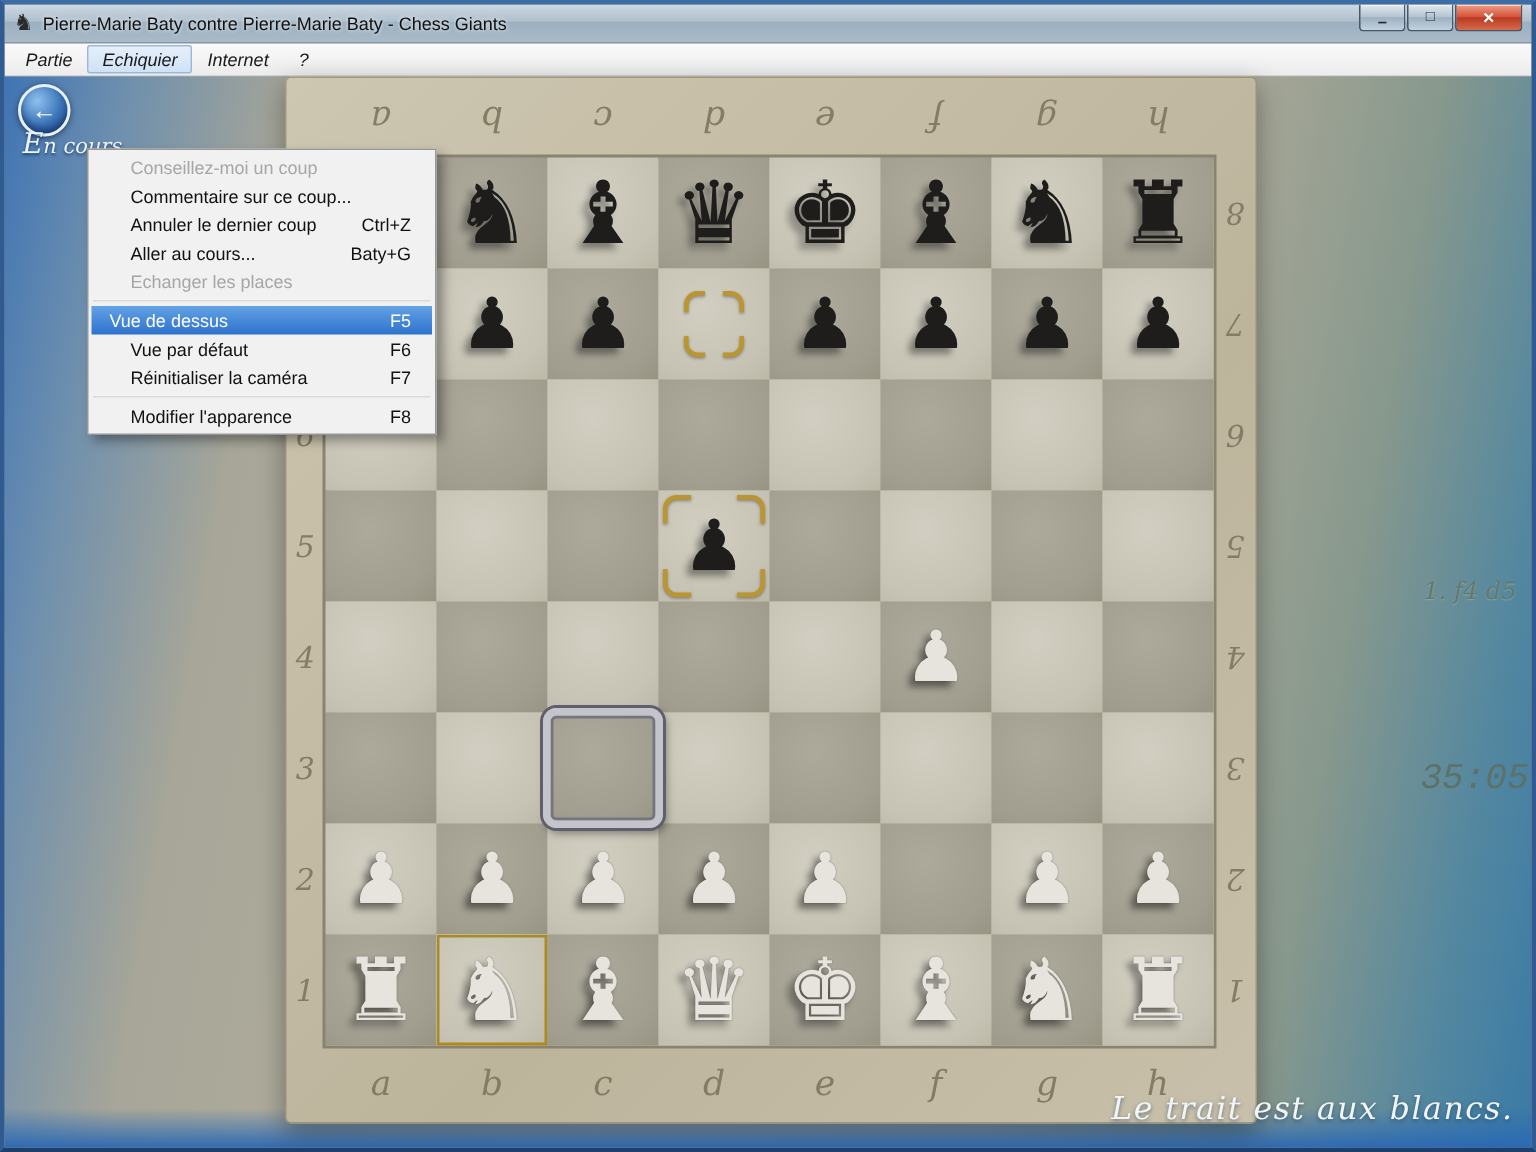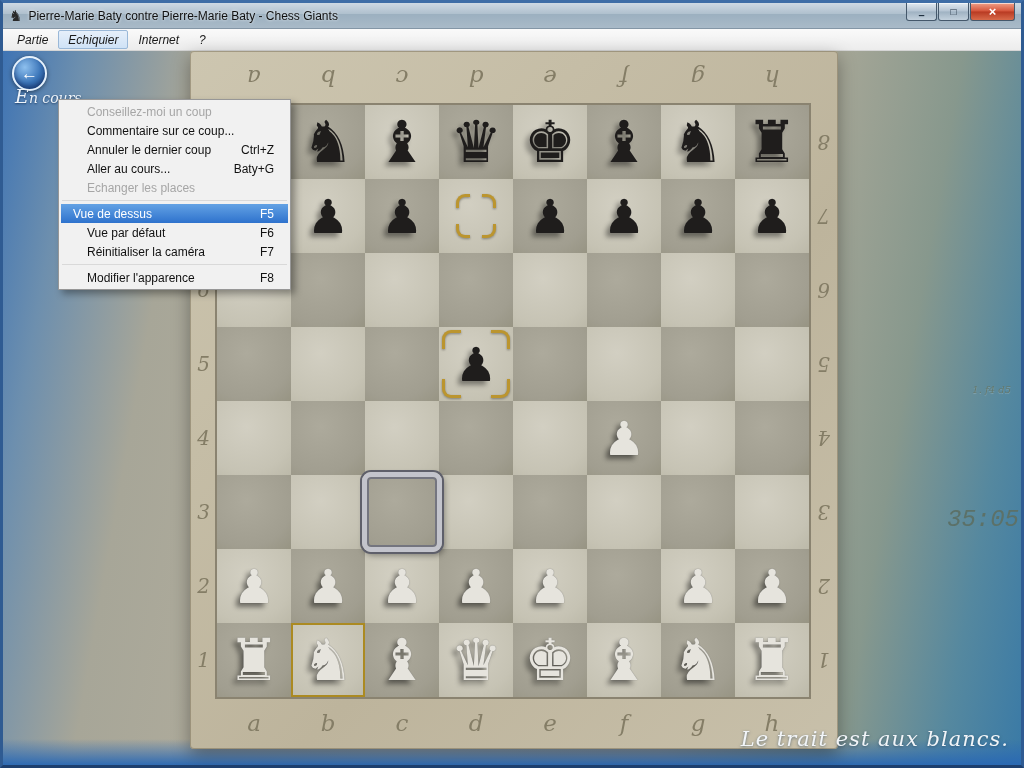--- a/index.html
+++ b/index.html
@@ -80,21 +80,21 @@
   .corners .tr{top:3px;right:3px;border-top-width:3px;border-right-width:3px;border-top-right-radius:9px;}
   .corners .bl{bottom:3px;left:3px;border-bottom-width:3px;border-left-width:3px;border-bottom-left-radius:9px;}
   .corners .br{bottom:3px;right:3px;border-bottom-width:3px;border-right-width:3px;border-bottom-right-radius:9px;}
   .corners.small span{width:11px;height:11px;}
   .corners.small .tl{top:15px;left:17px;}
   .corners.small .tr{top:15px;right:17px;}
   .corners.small .bl{bottom:15px;left:17px;}
   .corners.small .br{bottom:15px;right:17px;}
   
   .move-list{position:absolute;right:10px;top:333px;font-family:"DejaVu Serif",serif;font-style:italic;
-    font-size:10px;color:#64786c;text-shadow:0 1px 1px rgba(255,255,255,.25);}
+    font-size:16px;color:#64786c;text-shadow:0 1px 1px rgba(255,255,255,.25);}
   .clock{position:absolute;right:2px;top:455px;font-family:Liberation Mono, monospace;font-style:italic;
     font-size:24px;color:#5c7168;}
   .turn-text{position:absolute;right:12px;top:676px;font-family:"DejaVu Serif",serif;font-style:italic;
     font-size:21px;color:#f2f5f8;text-shadow:0 1px 3px rgba(30,60,90,.6);letter-spacing:1px;}
   
   .menu-popup{position:absolute;left:55px;top:48px;width:233px;background:#f1f1f1;
     border:1px solid #979797;box-shadow:4px 4px 7px rgba(0,0,0,.35);padding:2px;z-index:50;
     font-size:12px;color:#111;box-sizing:border-box;margin-top:48px;}
   .menu-item{display:flex;justify-content:space-between;align-items:center;height:19px;padding:0 14px 0 26px;}
   .menu-item.disabled{color:#a6a6a6;}

